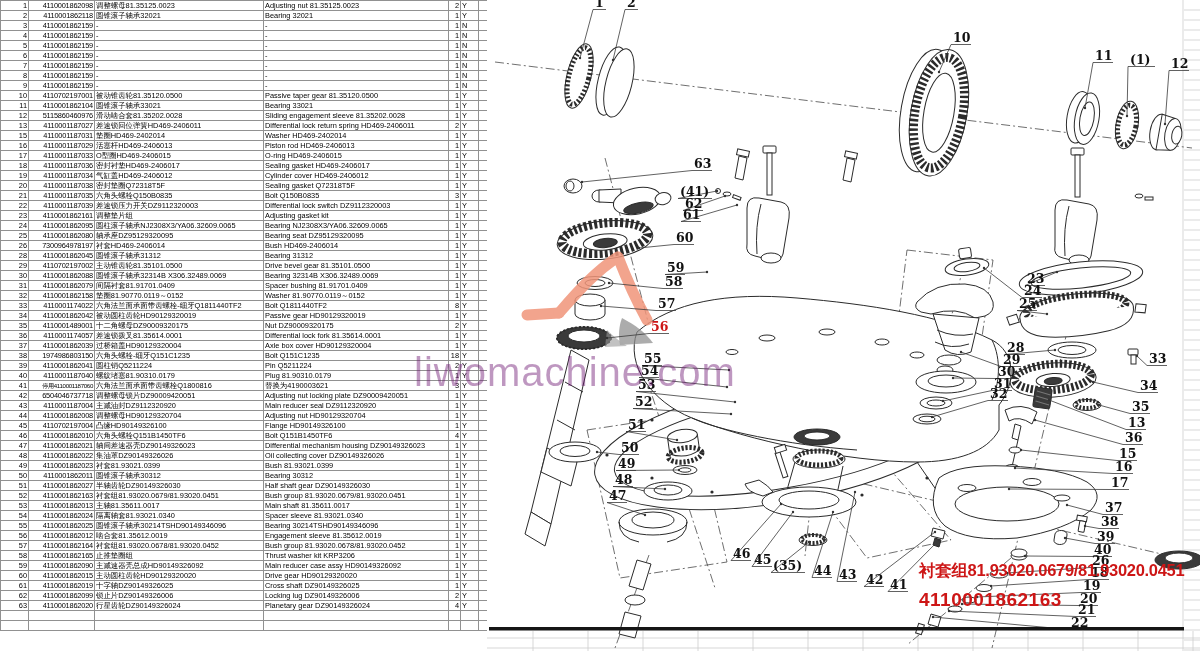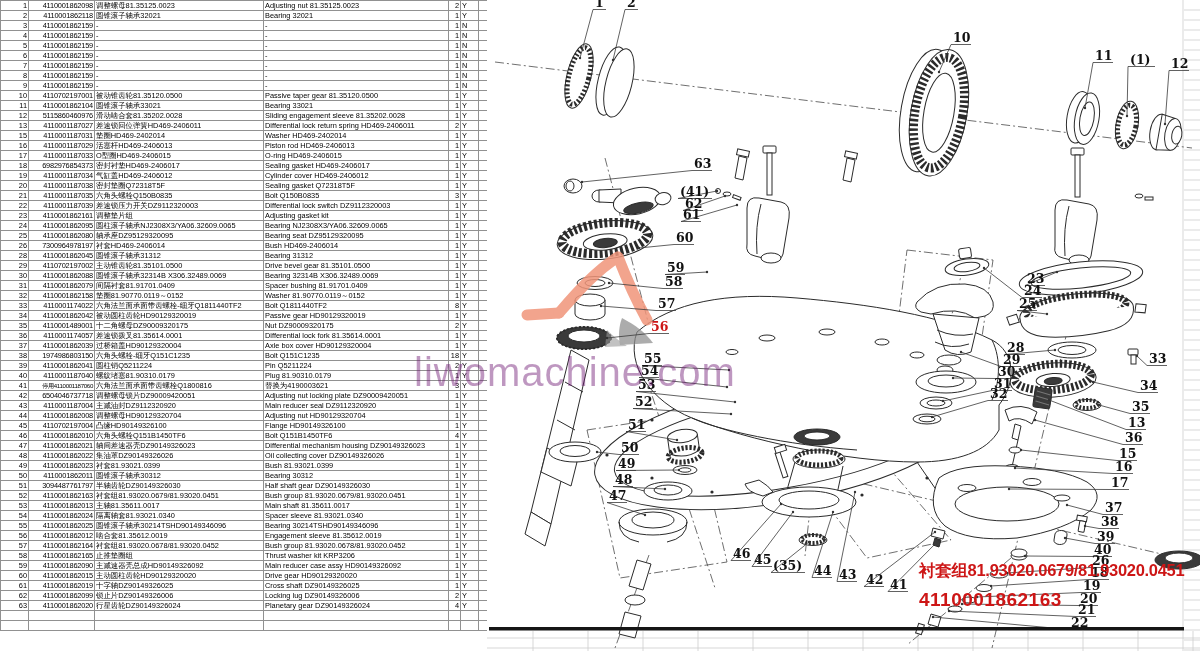--- a/index.html
+++ b/index.html
@@ -187,21 +187,21 @@
           <td class="no">17</td>
           <td class="part">4110001187033</td>
           <td class="cn">O型圈HD469-2406015</td>
           <td class="en">O-ring HD469-2406015</td>
           <td class="qty">1</td>
           <td class="flag">Y</td>
           <td class="pad"></td>
         </tr>
         <tr>
           <td class="no">18</td>
-          <td class="part">6982976854373</td>
+          <td class="part">4110001187036</td>
           <td class="cn">密封衬垫HD469-2406017</td>
           <td class="en">Sealing gasket HD469-2406017</td>
           <td class="qty">1</td>
           <td class="flag">Y</td>
           <td class="pad"></td>
         </tr>
         <tr>
           <td class="no">19</td>
           <td class="part">4110001187034</td>
           <td class="cn">气缸盖HD469-2406012</td>
@@ -475,21 +475,21 @@
           <td class="no">50</td>
           <td class="part">4110001862011</td>
           <td class="cn">圆锥滚子轴承30312</td>
           <td class="en">Bearing 30312</td>
           <td class="qty">1</td>
           <td class="flag">Y</td>
           <td class="pad"></td>
         </tr>
         <tr>
           <td class="no">51</td>
-          <td class="part">3094487761797</td>
+          <td class="part">4110001862027</td>
           <td class="cn">半轴齿轮DZ90149326030</td>
           <td class="en">Half shaft gear DZ90149326030</td>
           <td class="qty">1</td>
           <td class="flag">Y</td>
           <td class="pad"></td>
         </tr>
         <tr>
           <td class="no">52</td>
           <td class="part">4110001862163</td>
           <td class="cn">衬套组81.93020.0679/81.93020.0451</td>

